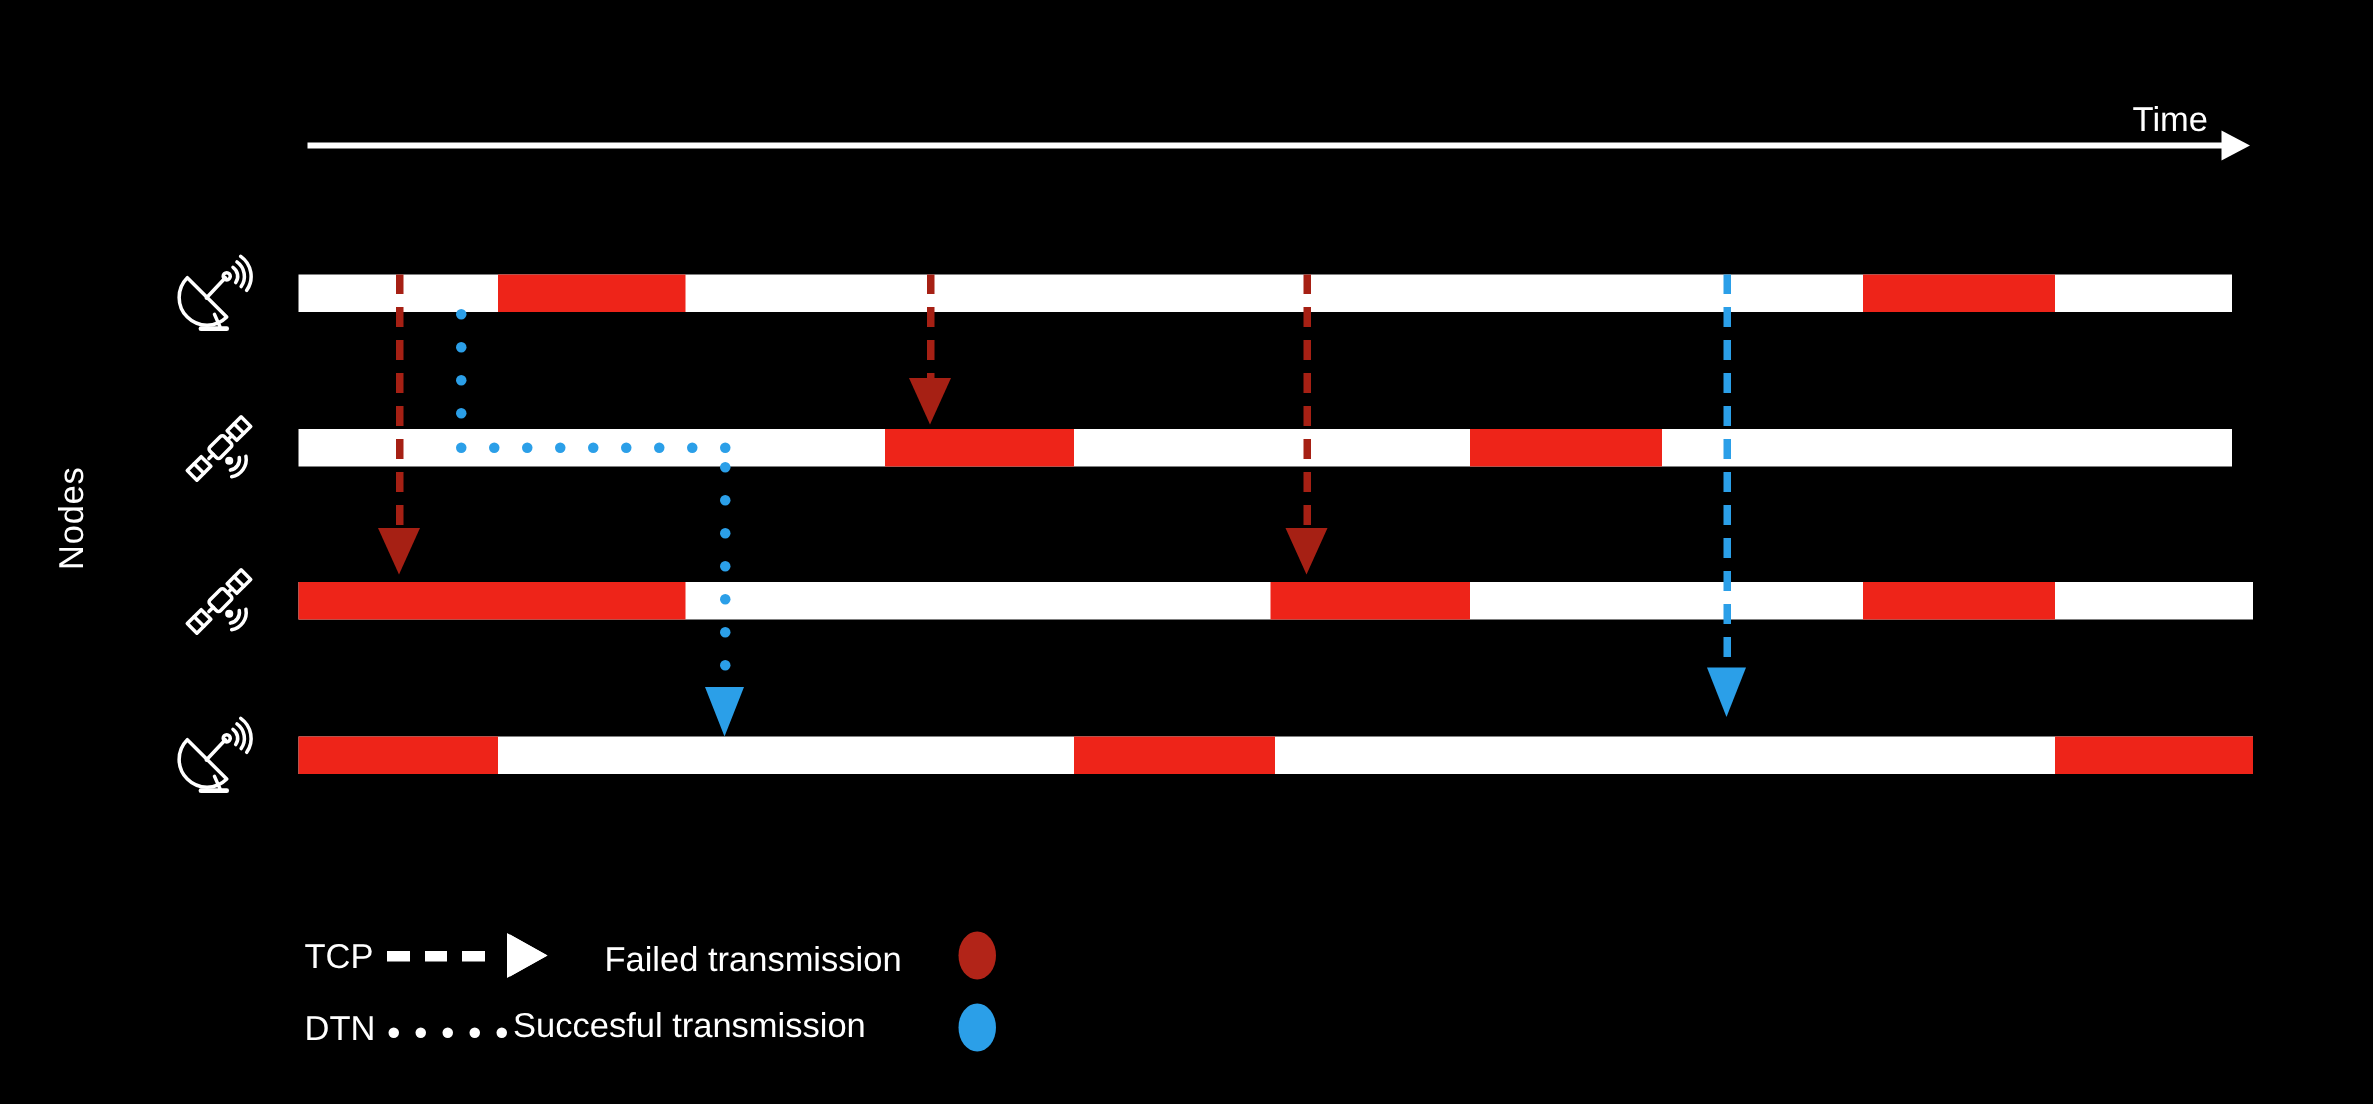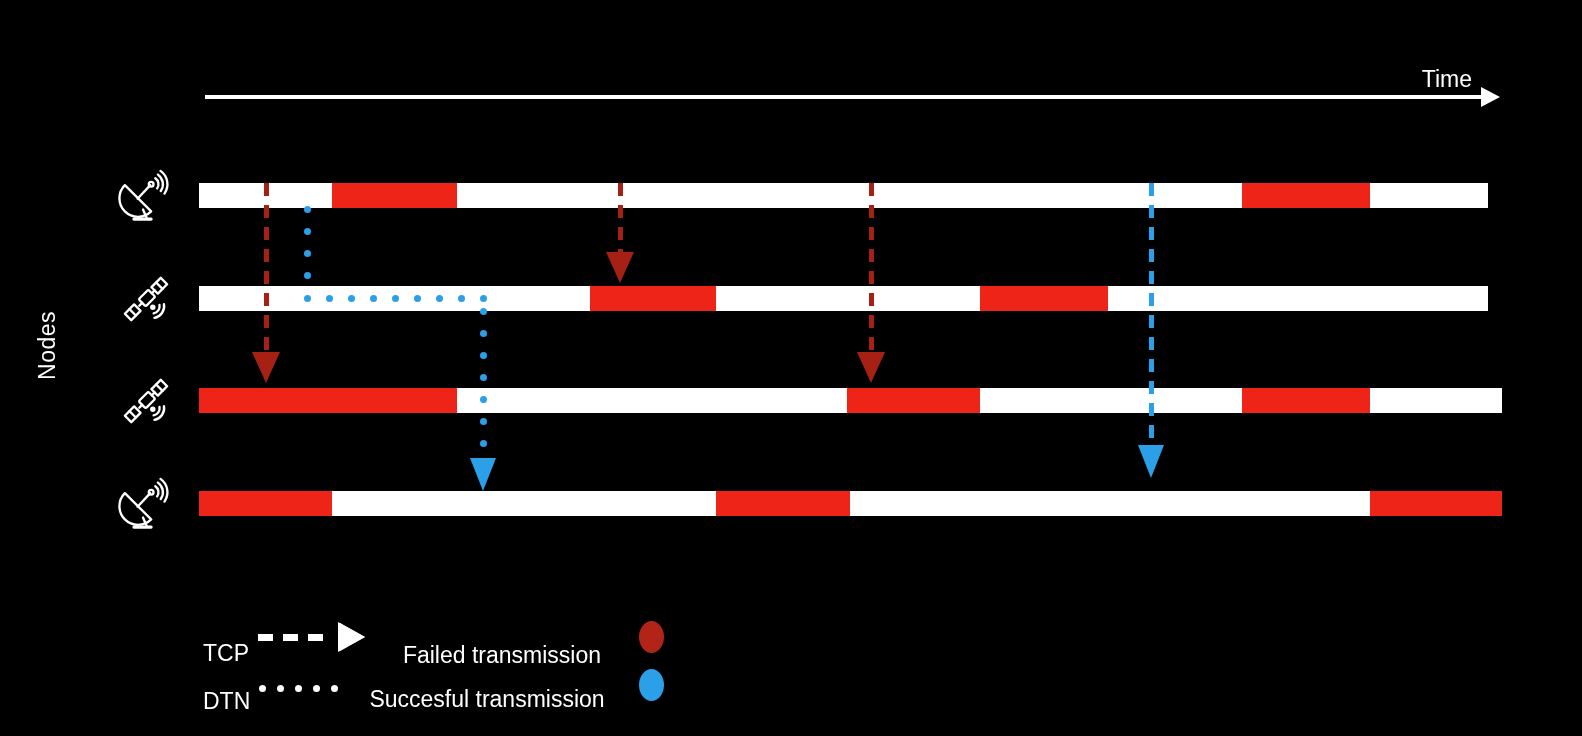--- a/index.html
+++ b/index.html
@@ -10,25 +10,25 @@
   .abs{position:absolute;}
   .time-label{position:absolute;left:1390px;top:66px;width:82px;text-align:right;
     font-size:23px;color:#fff;}
   .nodes-label{position:absolute;left:34px;top:311px;writing-mode:vertical-rl;
     transform:rotate(180deg);font-size:23px;color:#fff;letter-spacing:.5px;}
   .bar{position:absolute;background:#fff;}
   .outage{position:absolute;top:0;height:100%;}
   .node-icon{position:absolute;width:70px;height:58px;}
   .tri{position:absolute;width:0;height:0;}
   
-  .lg-label{position:absolute;color:#fff;font-size:23px;white-space:nowrap;margin-top:16px;}
+  .lg-label{position:absolute;color:#fff;font-size:23px;white-space:nowrap;}
   .lg-tcp{left:203px;top:624px;}
   .lg-dtn{left:203px;top:672px;}
   .lg-failed{left:372px;top:626px;width:260px;text-align:center;}
-  .lg-success{left:342px;top:670px;width:290px;text-align:center;}
+  .lg-success{left:342px;top:670px;width:290px;text-align:left;}
   .lg-dash{position:absolute;left:258px;top:634px;width:70px;height:7px;
     background-image:repeating-linear-gradient(to right,#fff 0 15px,transparent 15px 25px);}
   .lg-tri{position:absolute;width:0;height:0;border-top:15px solid transparent;
     border-bottom:15px solid transparent;border-left:27px solid #fff;}
   .lg-tri.t1{left:338px;top:622px;}
   .lg-tri.t2{left:340px;top:623px;border-left-width:25px;border-top-width:14px;border-bottom-width:14px;}
   .lg-dots{position:absolute;left:259px;top:685px;display:flex;gap:11px;}
   .lg-dots span{width:7px;height:7px;border-radius:50%;background:#fff;}
   .lg-circle{position:absolute;width:25px;height:32px;border-radius:50%;}
   .c-failed{left:639px;top:621px;}

